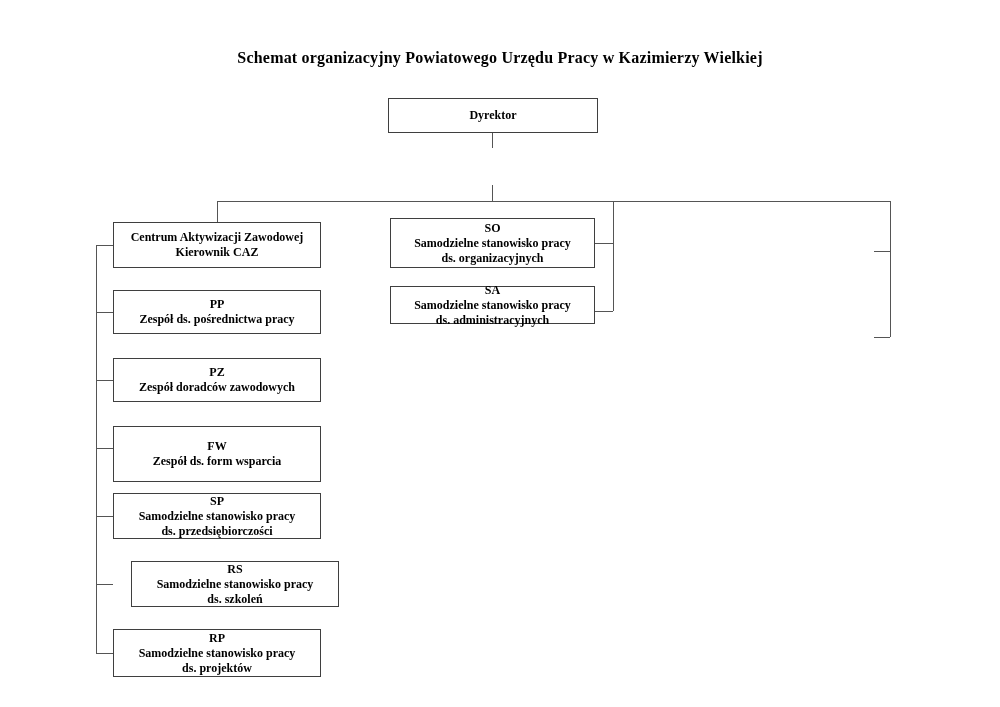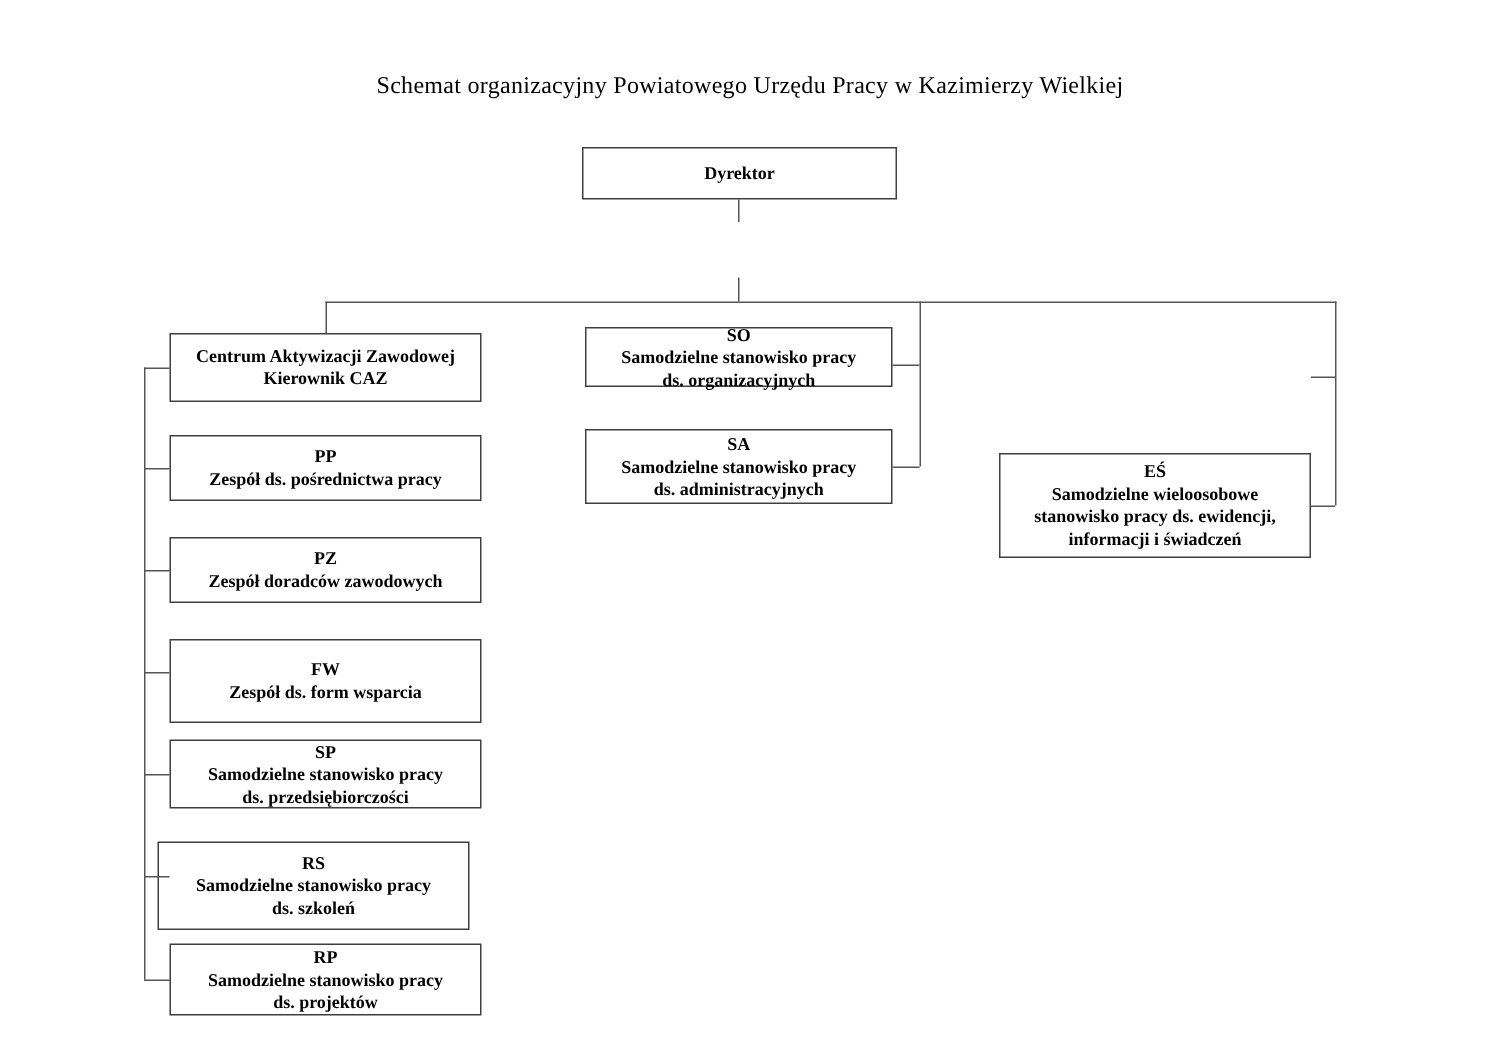--- a/index.html
+++ b/index.html
@@ -17,21 +17,21 @@
     margin:0 auto;
     font-family:"Liberation Serif","DejaVu Serif",serif;
     color:var(--text);
     overflow:hidden;
   }
   .title{
     position:absolute;
     left:0;top:49px;width:1000px;
     text-align:center;
     font-size:16px;
-    font-weight:normal;
+    font-weight:bold;
     letter-spacing:0.2px;
   }
   .box{
     position:absolute;
     box-sizing:border-box;
     border:1px solid var(--border);
     background:var(--bg);
     display:flex;
     align-items:center;
     justify-content:center;
@@ -59,38 +59,34 @@
 Kierownik CAZ</div>
   <div class="box" style="left:113px;top:290px;width:208px;height:44px">PP
 Zespół ds. pośrednictwa pracy</div>
   <div class="box" style="left:113px;top:358px;width:208px;height:44px">PZ
 Zespół doradców zawodowych</div>
   <div class="box" style="left:113px;top:426px;width:208px;height:56px">FW
 Zespół ds. form wsparcia</div>
   <div class="box" style="left:113px;top:493px;width:208px;height:46px">SP
 Samodzielne stanowisko pracy
 ds. przedsiębiorczości</div>
-  <div class="box" style="left:105px;top:561px;width:208px;height:59px">RS
+  <div class="box" style="left:131px;top:561px;width:208px;height:46px">RS
 Samodzielne stanowisko pracy
 ds. szkoleń</div>
   <div class="box" style="left:113px;top:629px;width:208px;height:48px">RP
 Samodzielne stanowisko pracy
 ds. projektów</div>
 
-  <div class="box" style="left:390px;top:218px;width:205px;height:40px">SO
+  <div class="box" style="left:390px;top:218px;width:205px;height:50px">SO
 Samodzielne stanowisko pracy
 ds. organizacyjnych</div>
-  <div class="box" style="left:390px;top:286px;width:205px;height:50px">SA
+  <div class="box" style="left:390px;top:286px;width:205px;height:38px">SA
 Samodzielne stanowisko pracy
 ds. administracyjnych</div>
 
-  <div class="box" style="left:666px;top:302px;width:208px;height:70px">EŚ
-Samodzielne wieloosobowe
-stanowisko pracy ds. ewidencji,
-informacji i świadczeń</div>
 
   <div class="line v" style="left:492px;top:133px;height:15px"></div>
   <div class="line v" style="left:492px;top:185px;height:16px"></div>
   <div class="line h" style="left:217px;top:201px;width:674px"></div>
 
   <div class="line v" style="left:217px;top:201px;height:21px"></div>
   <div class="line v" style="left:613px;top:201px;height:110px"></div>
   <div class="line v" style="left:890px;top:201px;height:136px"></div>
 
   <div class="line v" style="left:96px;top:245px;height:408px"></div>

